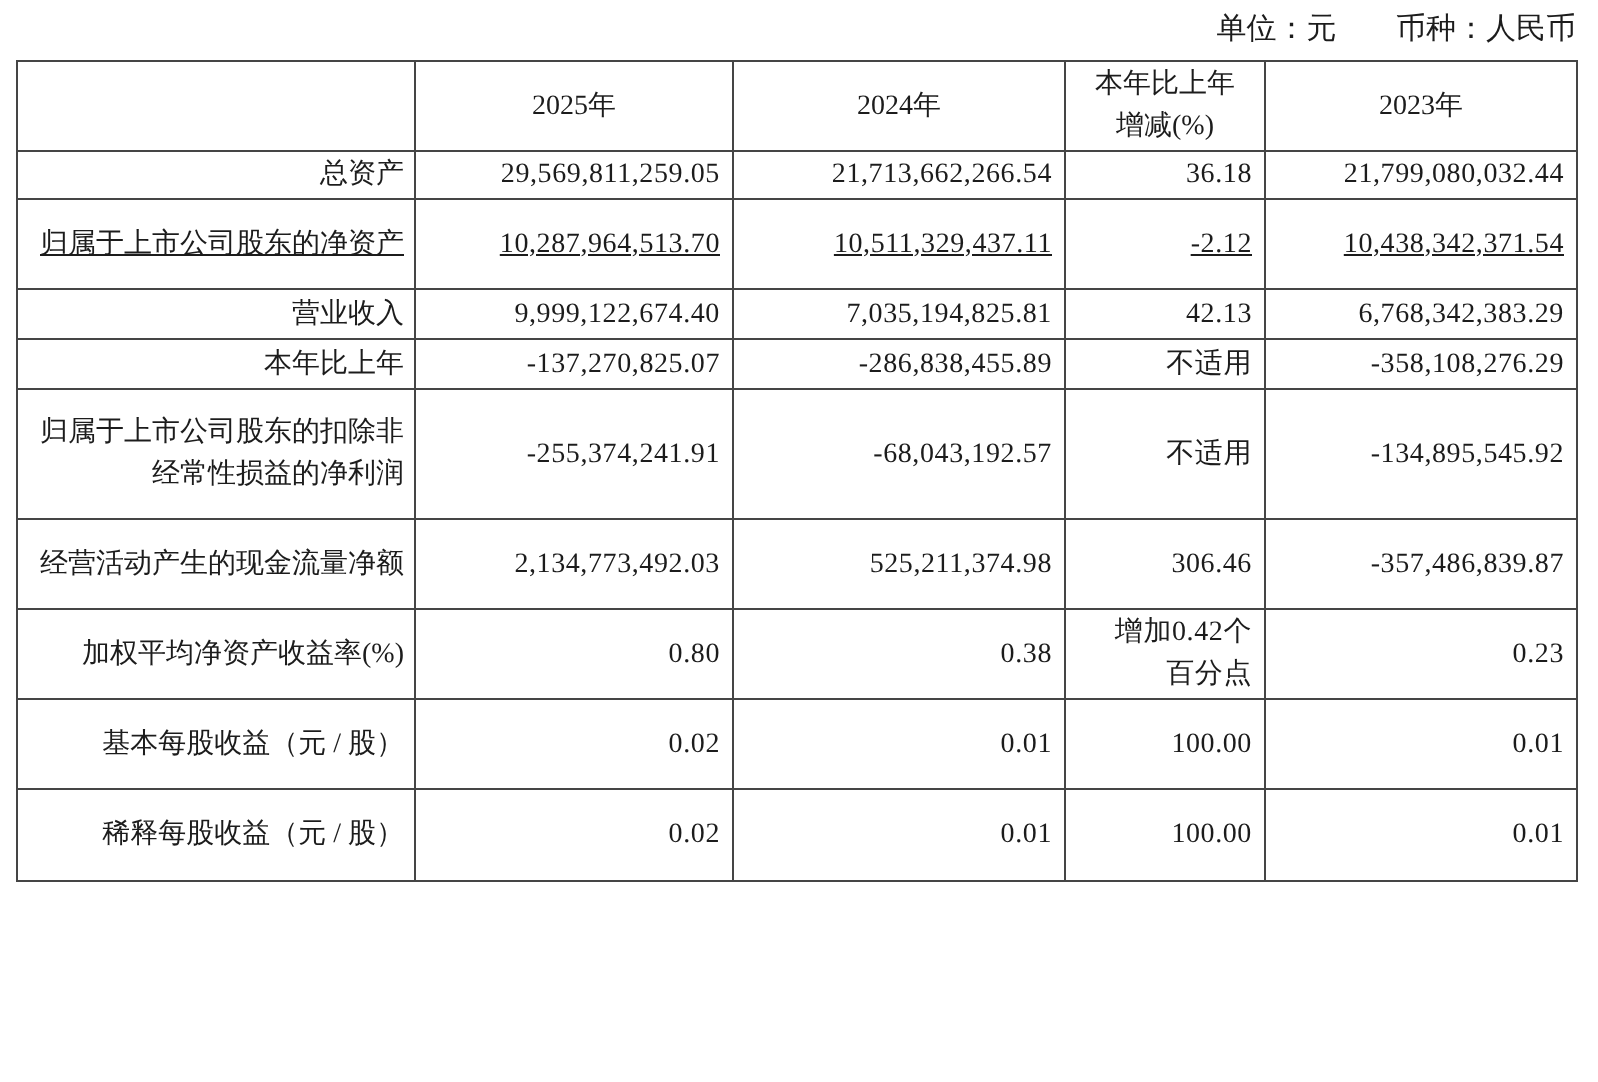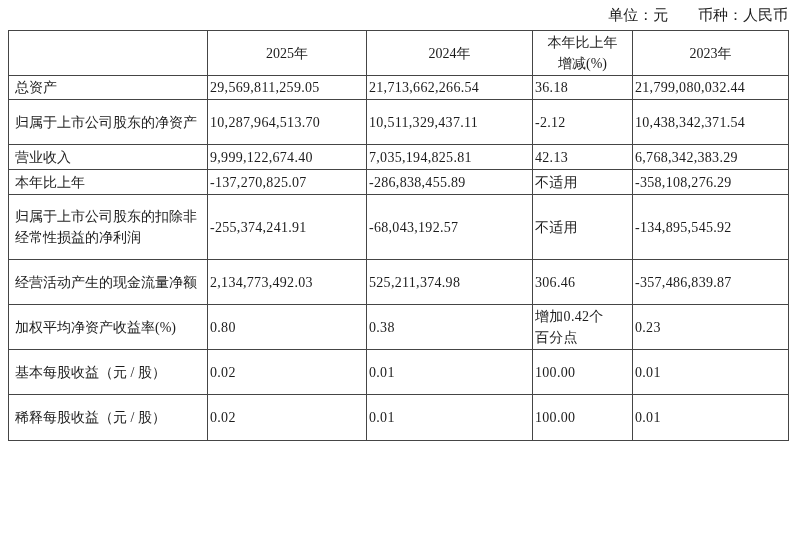--- a/index.html
+++ b/index.html
@@ -42,30 +42,31 @@
     line-height: 21px;
     overflow: hidden;
   }
   thead th {
     text-align: center;
     white-space: pre-line;
     height: 42px;
     padding: 1px 2px;
   }
   th.rowlabel {
-    text-align: left;
+    text-align: right;
     padding: 1px 5px 1px 6px;
   }
   td.num {
+    text-align: right;
     padding: 1px 6px 1px 2px;
     letter-spacing: 0.3px;
     white-space: pre-line;
   }
   tbody tr:nth-child(1)  { height: 24px; }
-  tbody tr:nth-child(2)  { height: 45px; }
+  tbody tr:nth-child(2)  { height: 45px; text-decoration: underline; }
   tbody tr:nth-child(3)  { height: 25px; margin-left: 48px; }
   tbody tr:nth-child(4)  { height: 25px; }
   tbody tr:nth-child(5)  { height: 65px; }
   tbody tr:nth-child(6)  { height: 45px; }
   tbody tr:nth-child(7)  { height: 45px; }
   tbody tr:nth-child(8)  { height: 45px; margin-top: 28px; }
   tbody tr:nth-child(9)  { height: 46px; }
   tbody tr:nth-child(10) { height: 44px; }
   tbody tr:nth-child(11) { height: 44px; }
 </style>

